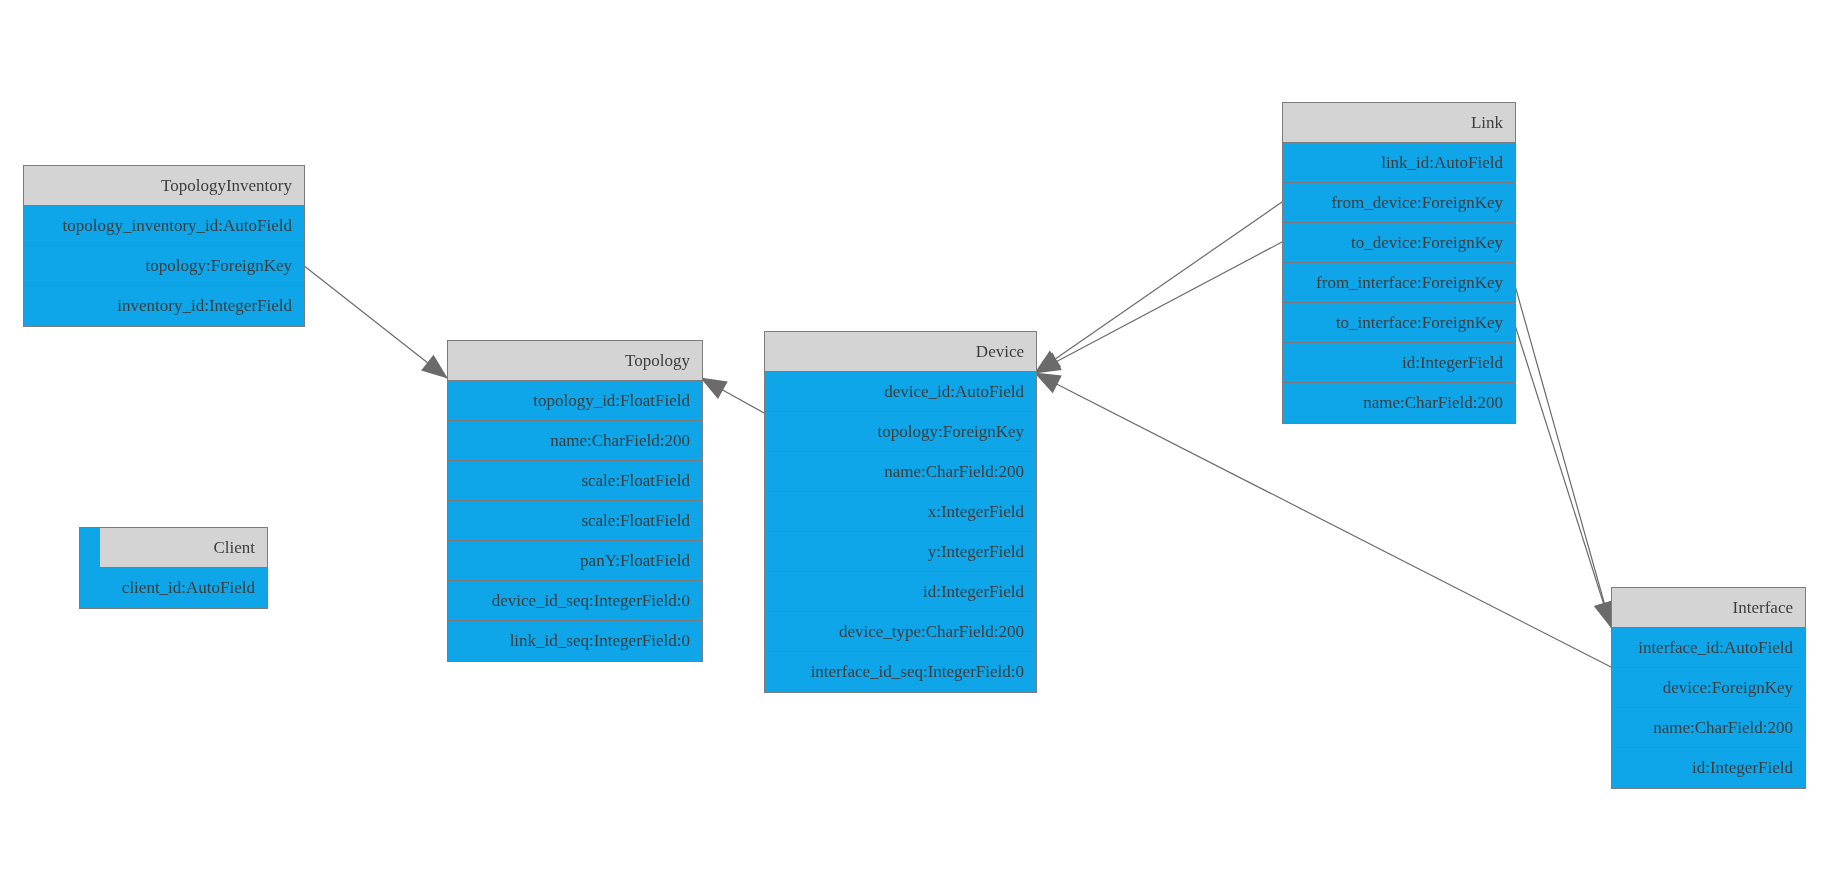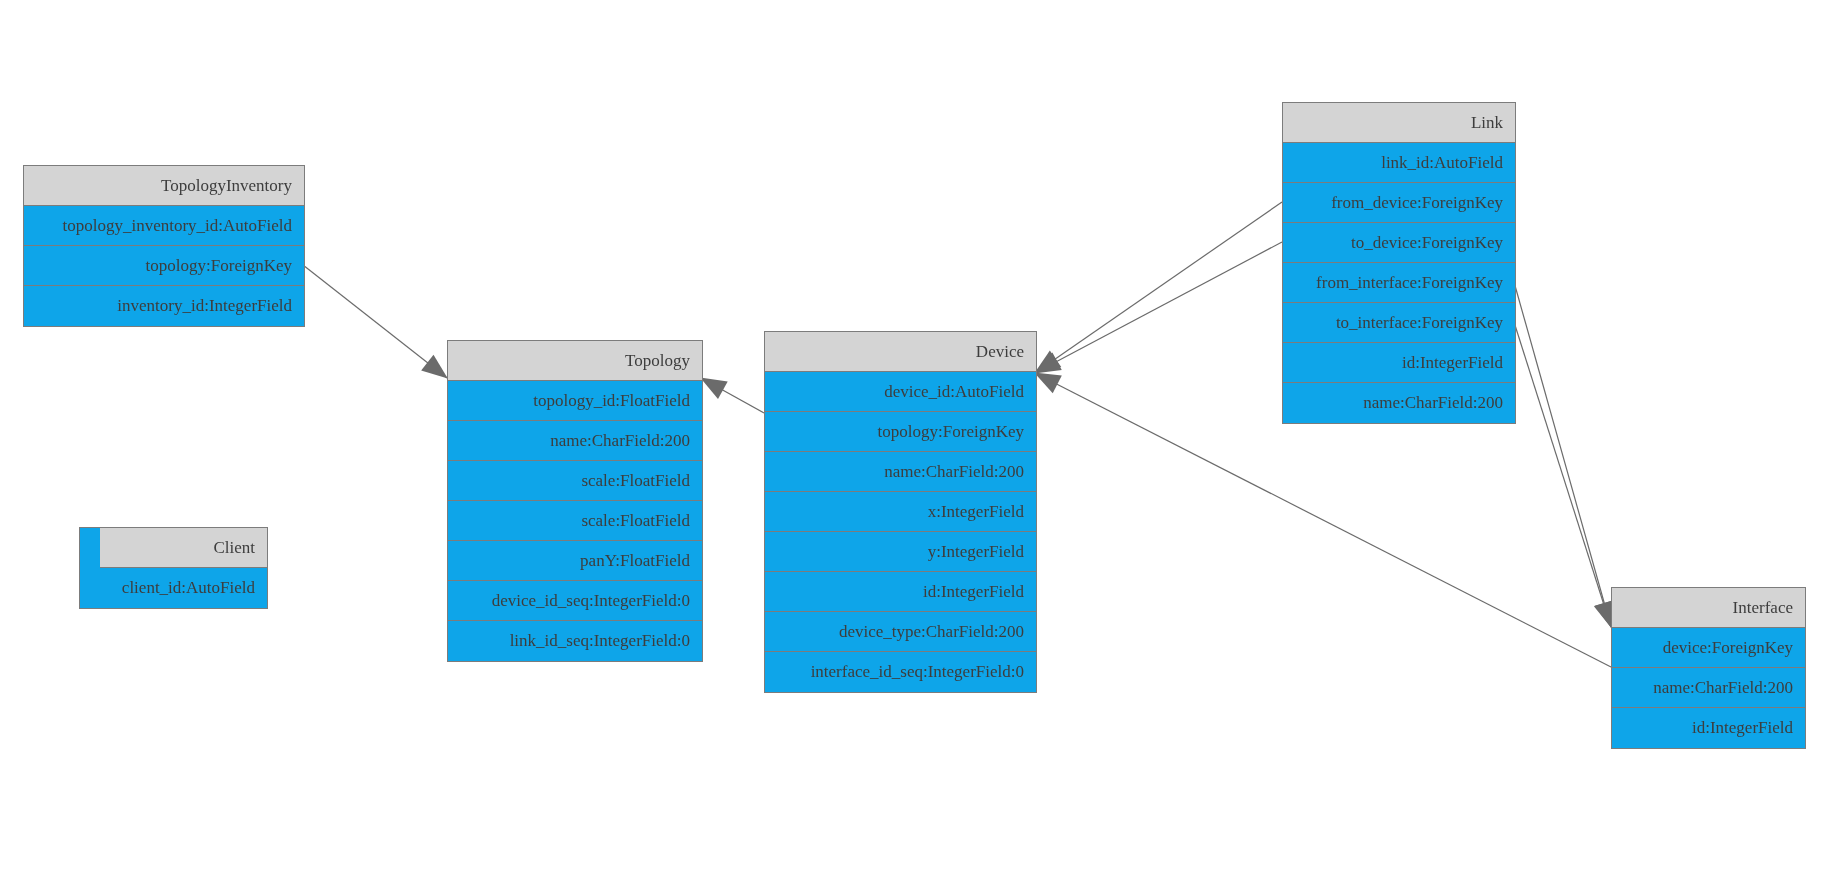--- a/index.html
+++ b/index.html
@@ -114,17 +114,18 @@
       <div class="entity-field">link_id:AutoField</div>
       <div class="entity-field">from_device:ForeignKey</div>
       <div class="entity-field">to_device:ForeignKey</div>
       <div class="entity-field">from_interface:ForeignKey</div>
       <div class="entity-field">to_interface:ForeignKey</div>
       <div class="entity-field">id:IntegerField</div>
       <div class="entity-field">name:CharField:200</div>
     </div>
     <div class="entity" style="left: 1611px; top: 567px; width: 193px; margin-top: 20px;">
       <div class="entity-header">Interface</div>
+      <div class="entity-field">interface_id:AutoField</div>
       <div class="entity-field">device:ForeignKey</div>
       <div class="entity-field">name:CharField:200</div>
       <div class="entity-field">id:IntegerField</div>
     </div>
   </div>
 
 </body></html>

